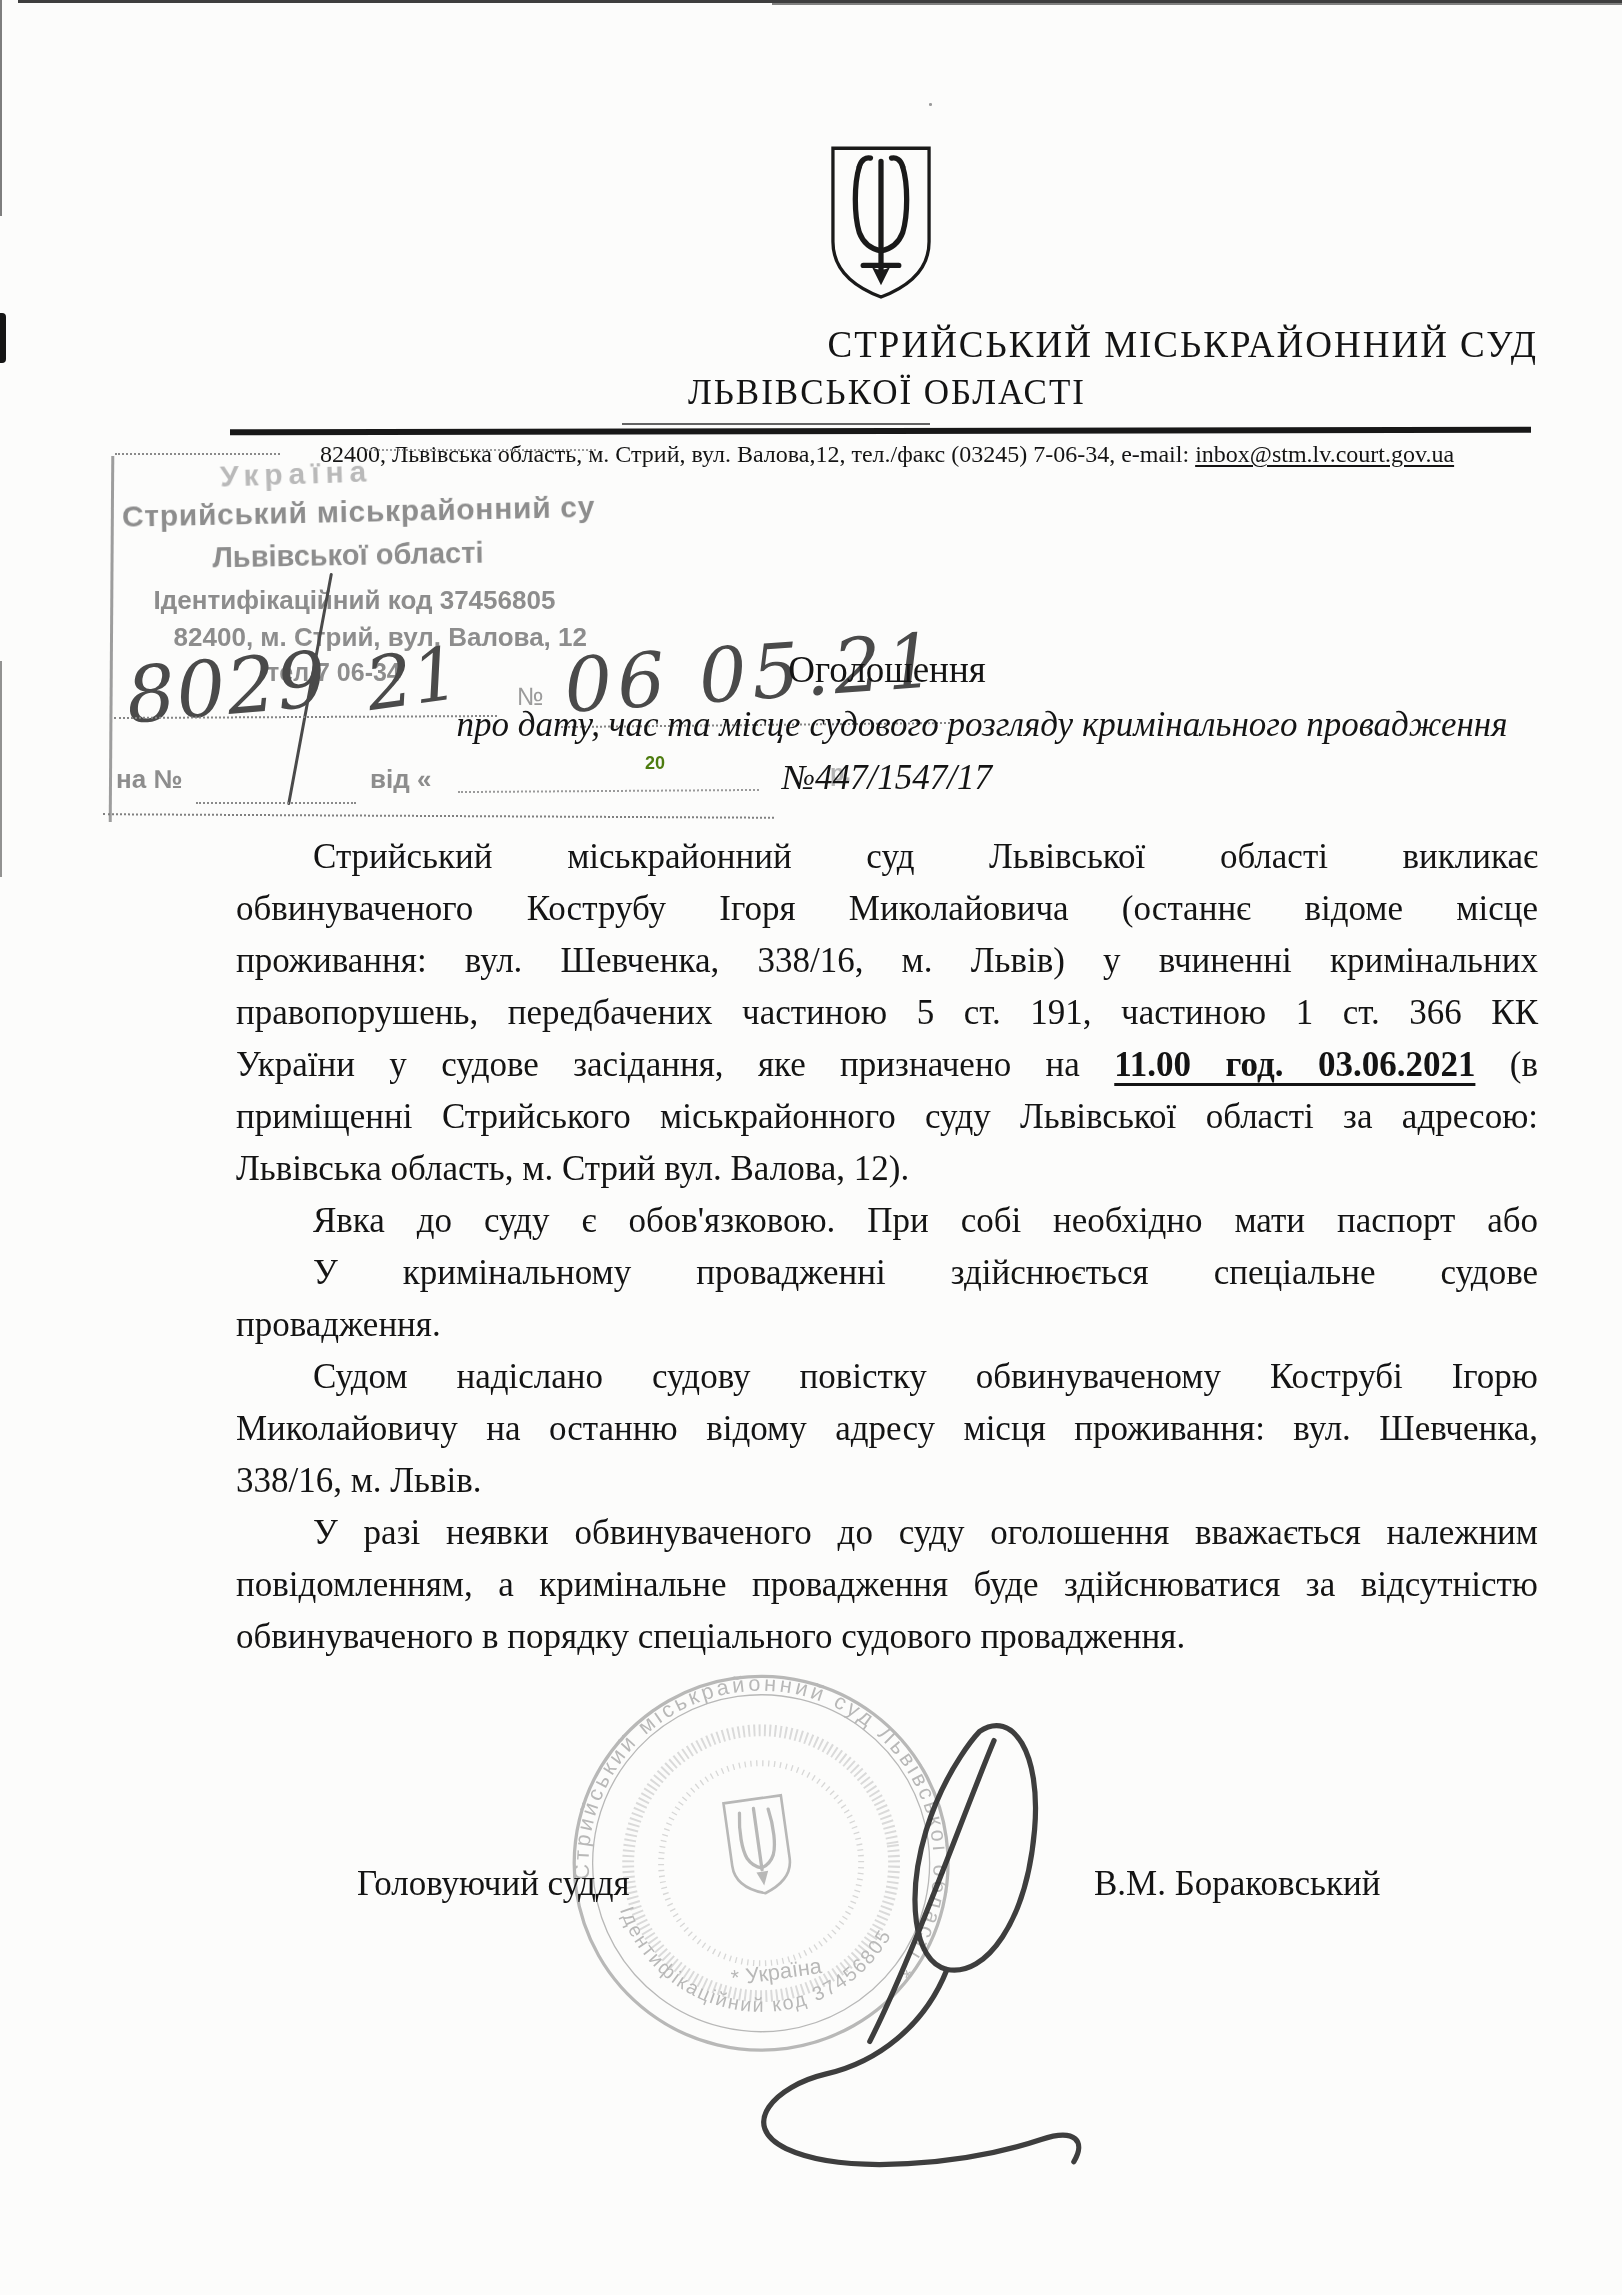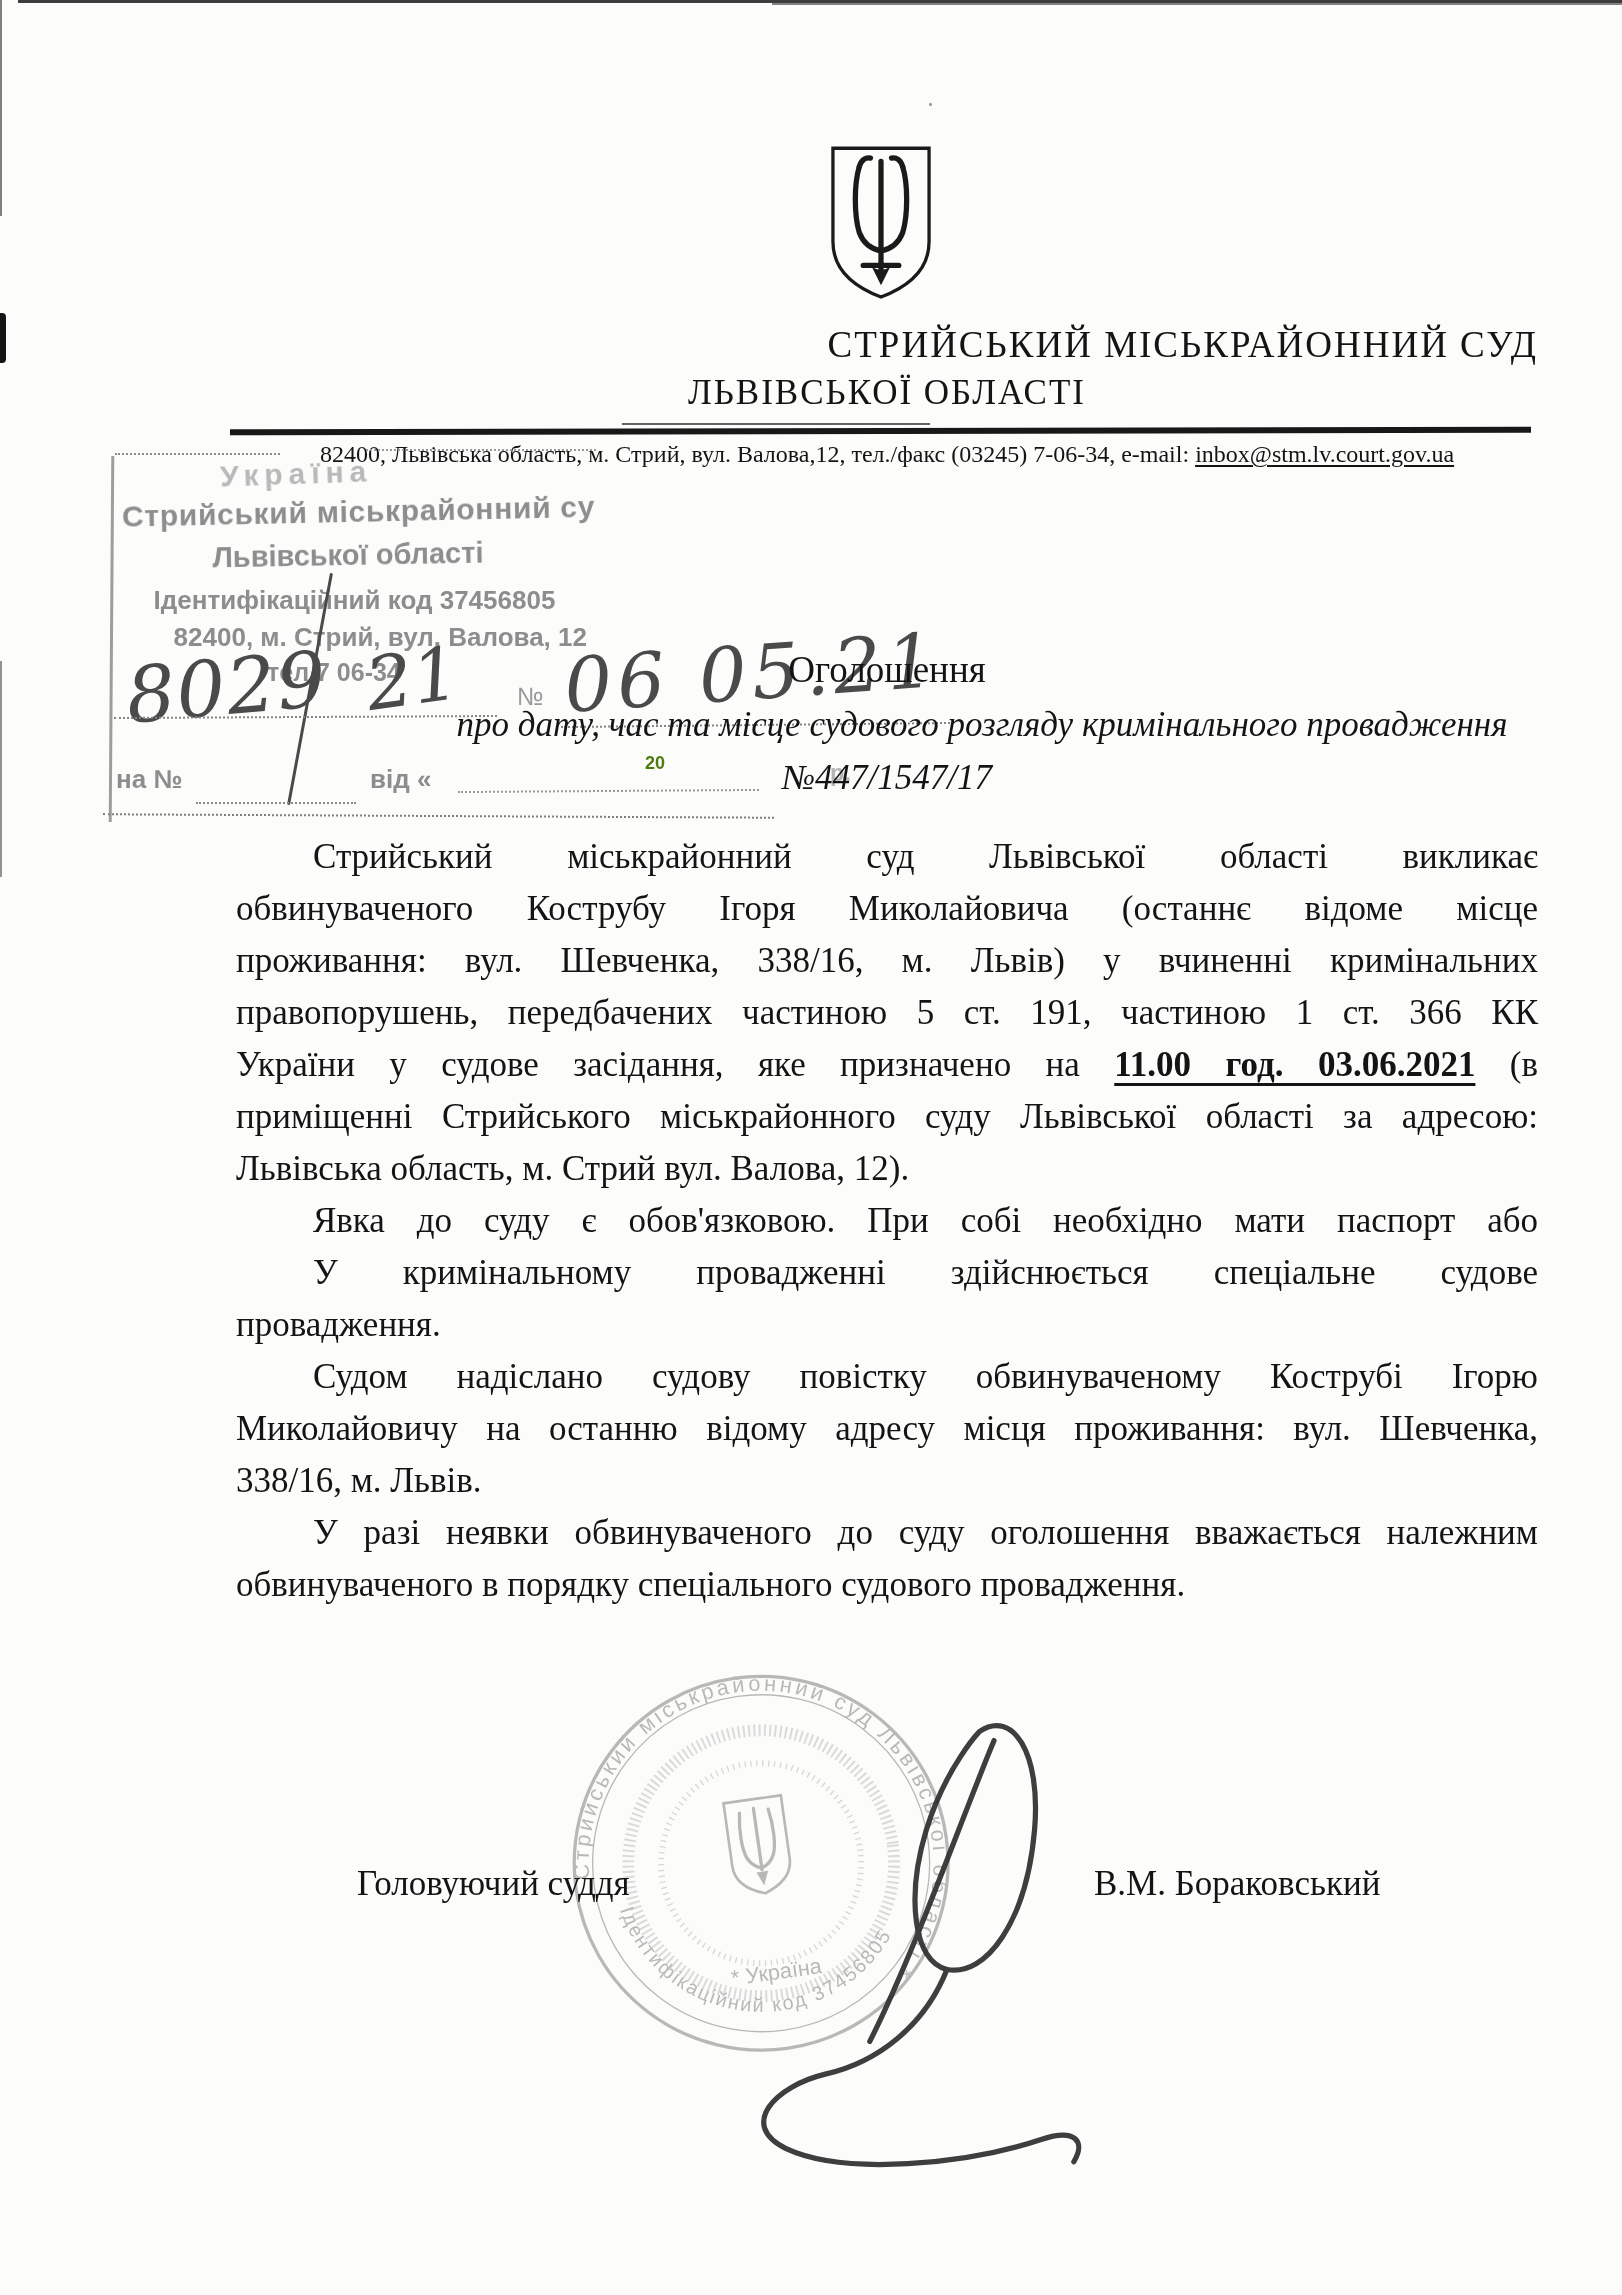--- a/index.html
+++ b/index.html
@@ -147,20 +147,21 @@
     <div class="ln first">Явка до суду є обов'язковою. При собі необхідно мати паспорт або</div>
 
     <div class="ln first">У кримінальному провадженні здійснюється спеціальне судове</div>
     <div class="ln last">провадження.</div>
 
     <div class="ln first">Судом надіслано судову повістку обвинуваченому Кострубі Ігорю</div>
     <div class="ln">Миколайовичу на останню відому адресу місця проживання: вул. Шевченка,</div>
     <div class="ln last">338/16, м. Львів.</div>
 
     <div class="ln first">У разі неявки обвинуваченого до суду оголошення вважається належним</div>
+    <div class="ln">повідомленням, а кримінальне провадження буде здійснюватися за відсутністю</div>
     <div class="ln last">обвинуваченого в порядку спеціального судового провадження.</div>
   </div>
 
   <svg class="abs sealsvg" viewBox="0 0 585 585">
     <defs>
       <path id="arcOuter" d="M292,292 m-262,0 a262,262 0 1,1 524,0 a262,262 0 1,1 -524,0"></path>
       <path id="arcInner" d="M292,292 m-226,0 a226,226 0 1,0 452,0 a226,226 0 1,0 -452,0"></path>
     </defs>
     <g fill="none" stroke="#8f8f8f">
       <circle cx="292" cy="292" r="284" stroke-width="5"></circle>

